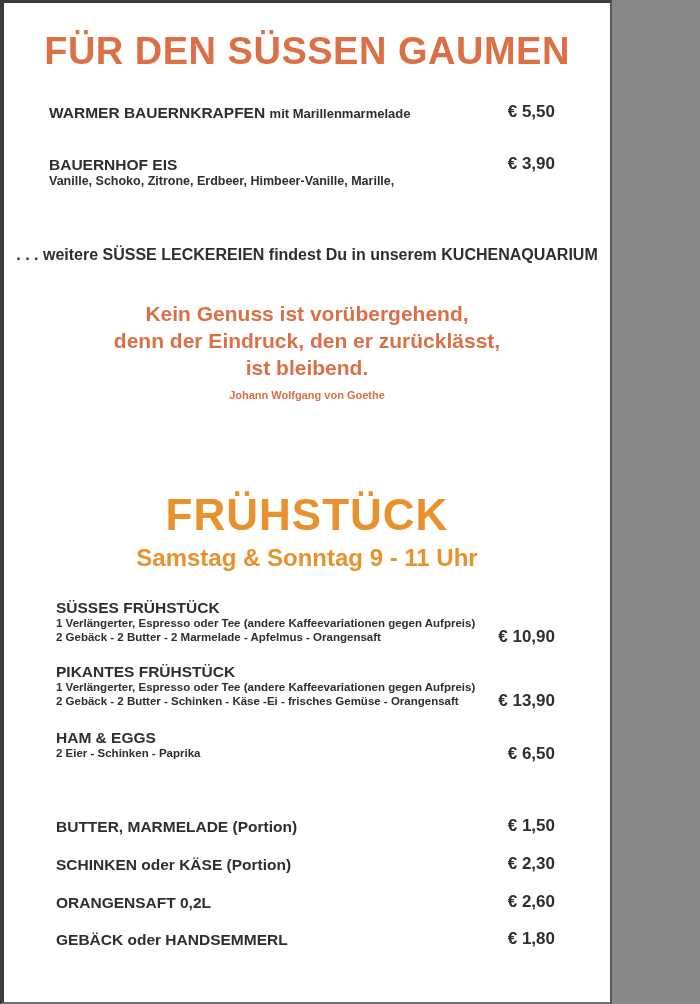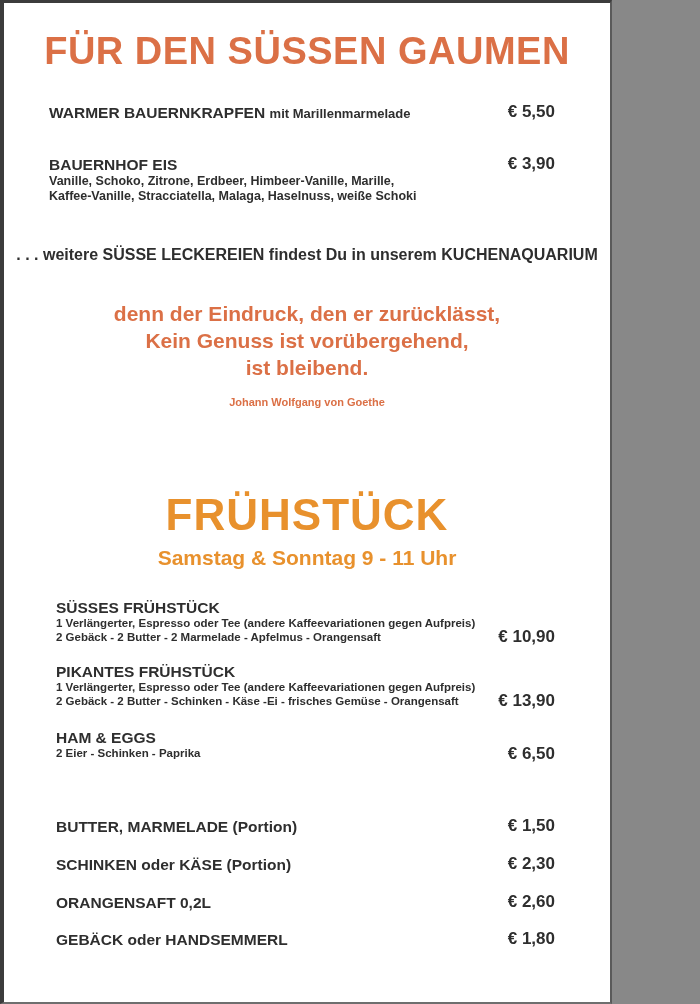--- a/index.html
+++ b/index.html
@@ -41,24 +41,24 @@
   .pb{bottom:-2px;margin-left:26px;}
   .note{
     position:absolute;top:243px;left:0;right:0;
     text-align:center;font-size:16px;
   }
   .quote{
     position:absolute;top:297px;left:0;right:0;
     text-align:center;color:var(--heading-orange);
   }
   .quote-line{font-size:21px;line-height:27px;}
-  .quote-author{font-size:11px;margin-top:15px;}
+  .quote-author{font-size:11px;margin-top:8px;}
   .bf-header{position:absolute;top:486px;left:0;right:0;text-align:center;color:var(--breakfast-orange);}
   .bf-title{font-size:44px;line-height:52px;letter-spacing:1px;}
-  .bf-sub{font-size:21px;line-height:24px;margin-top:5px;}
+  .bf-sub{font-size:24px;line-height:24px;margin-top:5px;}
   .bf-item{position:absolute;left:52px;right:55px;}
   .bf-desc{font-size:11.5px;line-height:13.5px;}
   .t1{top:595px}.t2{top:659px}.t3{top:725px}.t4{top:777px}
   .t5{top:814px}.t6{top:852px}.t7{top:890px}.t8{top:927px}
 </style>
 </head>
 <body>
 
 <div class="page">
 
@@ -66,29 +66,28 @@
 
   <div class="item" style="top:100px;">
     <span class="item-name">WARMER BAUERNKRAPFEN</span>
     <span class="item-detail">mit Marillenmarmelade</span>
     <span class="price pt">€ 5,50</span>
   </div>
 
   <div class="item" style="top:152px;">
     <div class="item-name">BAUERNHOF EIS</div>
     <div class="item-desc">Vanille, Schoko, Zitrone, Erdbeer, Himbeer-Vanille, Marille,</div>
-    <div class="item-desc">Kaffee-Vanille, Stracciatella, Malaga, Haselnuss, weiße Schoki</div>
     <span class="price pt">€ 3,90</span>
   </div>
 
   <div class="note">. . . weitere SÜSSE LECKEREIEN findest Du in unserem KUCHENAQUARIUM</div>
 
   <div class="quote">
+    <div class="quote-line">Kein Genuss ist vorübergehend,</div>
     <div class="quote-line">denn der Eindruck, den er zurücklässt,</div>
-    <div class="quote-line">Kein Genuss ist vorübergehend,</div>
     <div class="quote-line">ist bleibend.</div>
     <div class="quote-author">Johann Wolfgang von Goethe</div>
   </div>
 
   <div class="bf-header">
     <div class="bf-title">FRÜHSTÜCK</div>
     <div class="bf-sub">Samstag &amp; Sonntag 9 - 11 Uhr</div>
   </div>
 
   <div class="bf-item t1">

